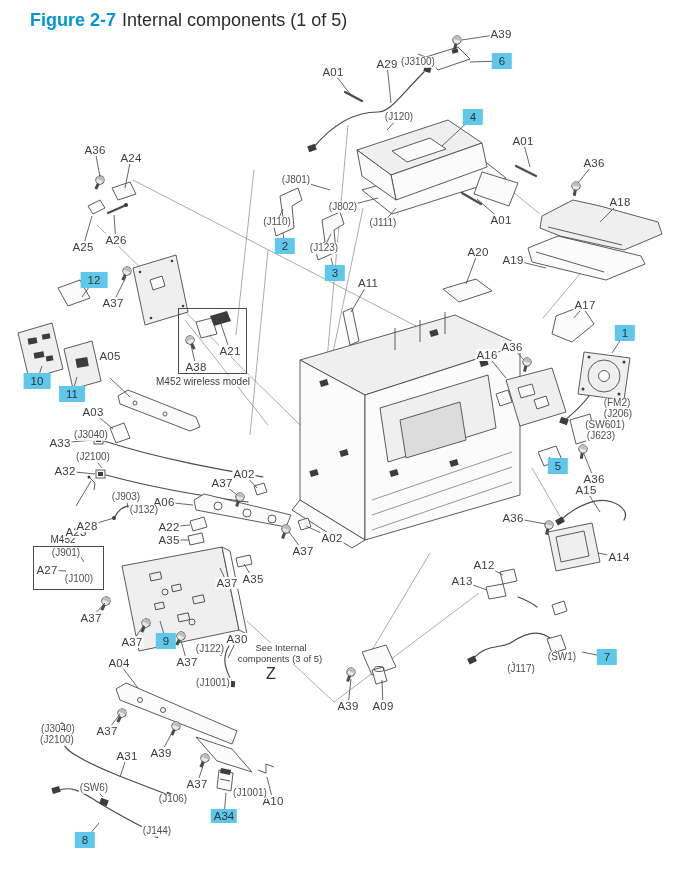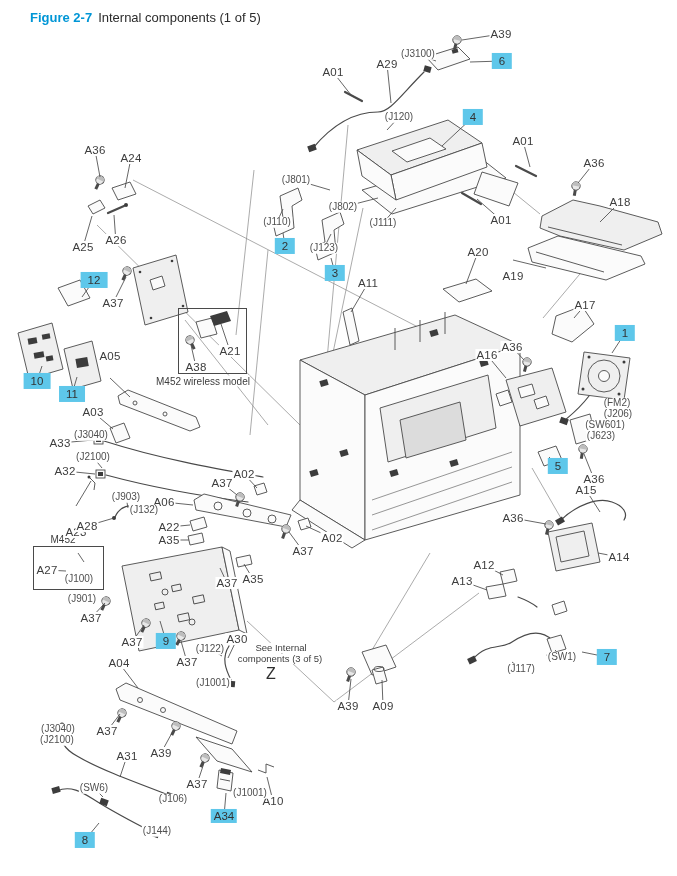--- a/index.html
+++ b/index.html
@@ -1,18 +1,18 @@
 <!DOCTYPE html>
 <html style="--accent: #0096d6; --hl: #5ec7ea;"><head>
 <meta charset="utf-8">
 <style>
   html,body{margin:0;padding:0;background:#fff;}
   .page{position:relative;width:677px;height:876px;background:#fff;overflow:hidden;
         font-family:"Liberation Sans",sans-serif;}
-  .figure-title{position:absolute;left:30px;top:10px;font-size:13px;white-space:nowrap;}
+  .figure-title{position:absolute;left:30px;top:10px;font-size:18px;white-space:nowrap;}
   .fig-label{color:var(--accent,#0096d6);font-weight:bold;margin-right:6px;}
   .fig-text{color:#2b2b2b;}
   svg.art,svg.leads{position:absolute;left:0;top:0;}
   .labels{position:absolute;left:0;top:0;width:100%;height:100%;}
   .lbl{position:absolute;transform:translate(-50%,-50%);white-space:nowrap;line-height:1.05;}
   .part{font-size:11.5px;color:#3d3d3d;background:#fff;padding:0 1px;letter-spacing:.2px;}
   .connector{font-size:10px;color:#4f4f4f;background:#fff;padding:0 1px;}
   .callout{font-size:11.5px;color:#333;background:var(--hl,#5ec7ea);padding:2px 7px;}
   .callout-part{font-size:11.5px;color:#333;background:var(--hl,#5ec7ea);padding:1px 3px;}
   .note{font-size:9.5px;color:#3d3d3d;background:#fff;text-align:center;}
@@ -379,21 +379,21 @@
       <span class="lbl part" style="left: 387px; top: 64px;">A29</span>
       <span class="lbl part" style="left: 95px; top: 150px;">A36</span>
       <span class="lbl part" style="left: 131px; top: 158px;">A24</span>
       <span class="lbl part" style="left: 523px; top: 141px;">A01</span>
       <span class="lbl part" style="left: 594px; top: 163px;">A36</span>
       <span class="lbl part" style="left: 620px; top: 202px;">A18</span>
       <span class="lbl part" style="left: 83px; top: 247px;">A25</span>
       <span class="lbl part" style="left: 116px; top: 240px;">A26</span>
       <span class="lbl part" style="left: 501px; top: 220px;">A01</span>
       <span class="lbl part" style="left: 478px; top: 252px;">A20</span>
-      <span class="lbl part" style="left: 513px; top: 276px;">A19</span>
+      <span class="lbl part" style="left: 513px; top: 260px;">A19</span>
       <span class="lbl part" style="left: 113px; top: 303px;">A37</span>
       <span class="lbl part" style="left: 585px; top: 305px;">A17</span>
       <span class="lbl part" style="left: 368px; top: 283px;">A11</span>
       <span class="lbl part" style="left: 512px; top: 347px;">A36</span>
       <span class="lbl part" style="left: 487px; top: 355px;">A16</span>
       <span class="lbl part" style="left: 196px; top: 367px;">A38</span>
       <span class="lbl part" style="left: 230px; top: 351px;">A21</span>
       <span class="lbl part" style="left: 110px; top: 356px;">A05</span>
       <span class="lbl part" style="left: 93px; top: 412px;">A03</span>
       <span class="lbl part" style="left: 60px; top: 443px;">A33</span>
@@ -421,32 +421,32 @@
       <span class="lbl part" style="left: 187px; top: 662px;">A37</span>
       <span class="lbl part" style="left: 119px; top: 663px;">A04</span>
       <span class="lbl part" style="left: 237px; top: 639px;">A30</span>
       <span class="lbl part" style="left: 348px; top: 706px;">A39</span>
       <span class="lbl part" style="left: 383px; top: 706px;">A09</span>
       <span class="lbl part" style="left: 107px; top: 731px;">A37</span>
       <span class="lbl part" style="left: 127px; top: 756px;">A31</span>
       <span class="lbl part" style="left: 161px; top: 753px;">A39</span>
       <span class="lbl part" style="left: 197px; top: 784px;">A37</span>
       <span class="lbl part" style="left: 273px; top: 801px;">A10</span>
-      <span class="lbl connector" style="left: 418px; top: 54px; text-align: right;">(J3100)</span>
+      <span class="lbl connector" style="left: 418px; top: 62px; text-align: right;">(J3100)</span>
       <span class="lbl connector" style="left: 399px; top: 117px;">(J120)</span>
       <span class="lbl connector" style="left: 296px; top: 180px;">(J801)</span>
       <span class="lbl connector" style="left: 277px; top: 222px;">(J110)</span>
       <span class="lbl connector" style="left: 343px; top: 207px;">(J802)</span>
       <span class="lbl connector" style="left: 324px; top: 248px;">(J123)</span>
       <span class="lbl connector" style="left: 383px; top: 223px;">(J111)</span>
       <span class="lbl connector" style="left: 91px; top: 435px;">(J3040)</span>
       <span class="lbl connector" style="left: 93px; top: 457px;">(J2100)</span>
       <span class="lbl connector" style="left: 126px; top: 497px;">(J903)</span>
       <span class="lbl connector" style="left: 144px; top: 510px;">(J132)</span>
-      <span class="lbl connector" style="left: 82px; top: 553px; margin-top: 46px;">(J901)</span>
+      <span class="lbl connector" style="left: 66px; top: 553px;">(J901)</span>
       <span class="lbl connector" style="left: 79px; top: 579px;">(J100)</span>
       <span class="lbl connector" style="left: 617px; top: 403px;">(FM2)</span>
       <span class="lbl connector" style="left: 618px; top: 414px;">(J206)</span>
       <span class="lbl connector" style="left: 605px; top: 425px;">(SW601)</span>
       <span class="lbl connector" style="left: 601px; top: 436px;">(J623)</span>
       <span class="lbl connector" style="left: 562px; top: 657px;">(SW1)</span>
       <span class="lbl connector" style="left: 521px; top: 669px;">(J117)</span>
       <span class="lbl connector" style="left: 210px; top: 649px;">(J122)</span>
       <span class="lbl connector" style="left: 213px; top: 683px;">(J1001)</span>
       <span class="lbl connector" style="left: 250px; top: 793px;">(J1001)</span>

